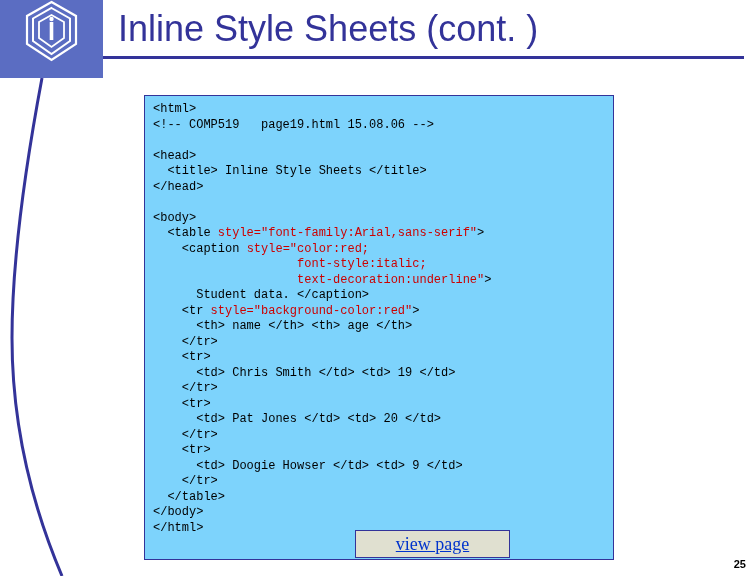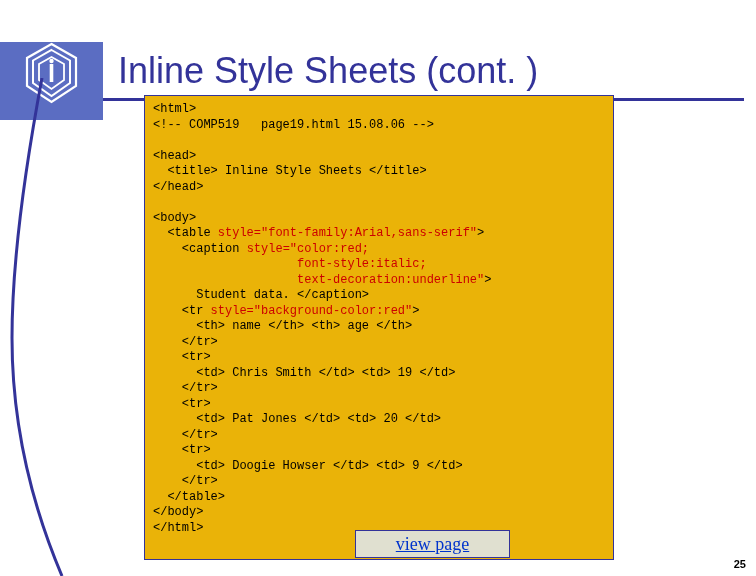--- a/index.html
+++ b/index.html
@@ -8,21 +8,20 @@
     height: 576px;
     background: #ffffff;
     font-family: Arial, sans-serif;
     position: relative;
     overflow: hidden;
   }
   .header {
     position: relative;
     height: 78px;
     background: #ffffff;
-    margin-top: 42px;
   }
   .header-bar {
     position: absolute;
     top: 0;
     left: 0;
     width: 103px;
     height: 78px;
     background: #5b6dc2;
   }
   .logo {
@@ -54,21 +53,21 @@
     top: 78px;
     width: 103px;
     bottom: 0;
   }
   .code-box {
     position: absolute;
     left: 144px;
     top: 95px;
     width: 470px;
     height: 465px;
-    background: #eab308;
+    background: #7dd3fc;
     border: 1px solid #333399;
     padding: 6px 8px;
     font-family: "Courier New", monospace;
     font-size: 12px;
     line-height: 15.5px;
     color: #000000;
     white-space: pre;
   }
   .code-box .red { color: #cc0000; }
   .view-page-box {

